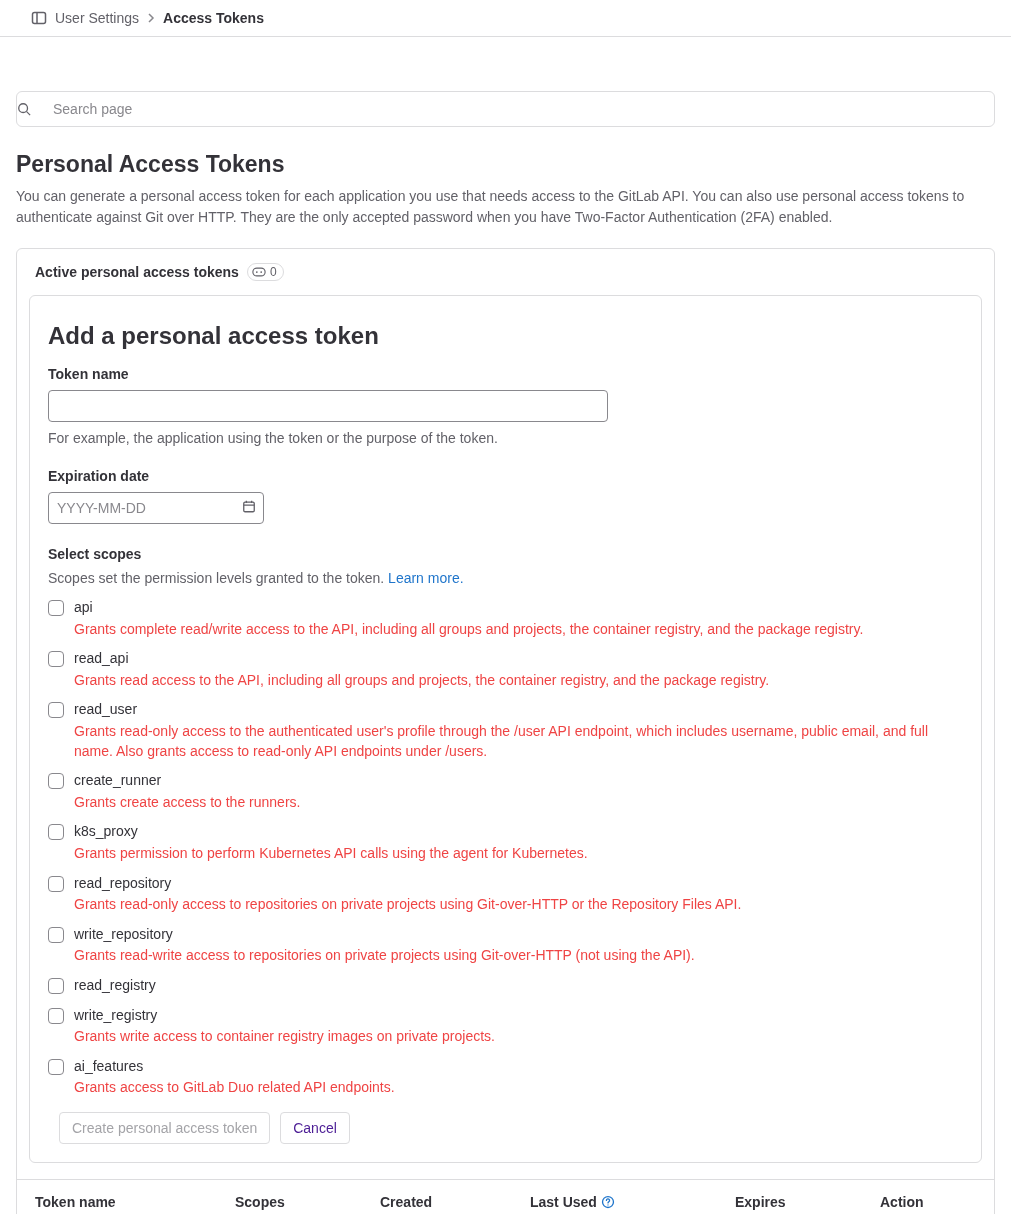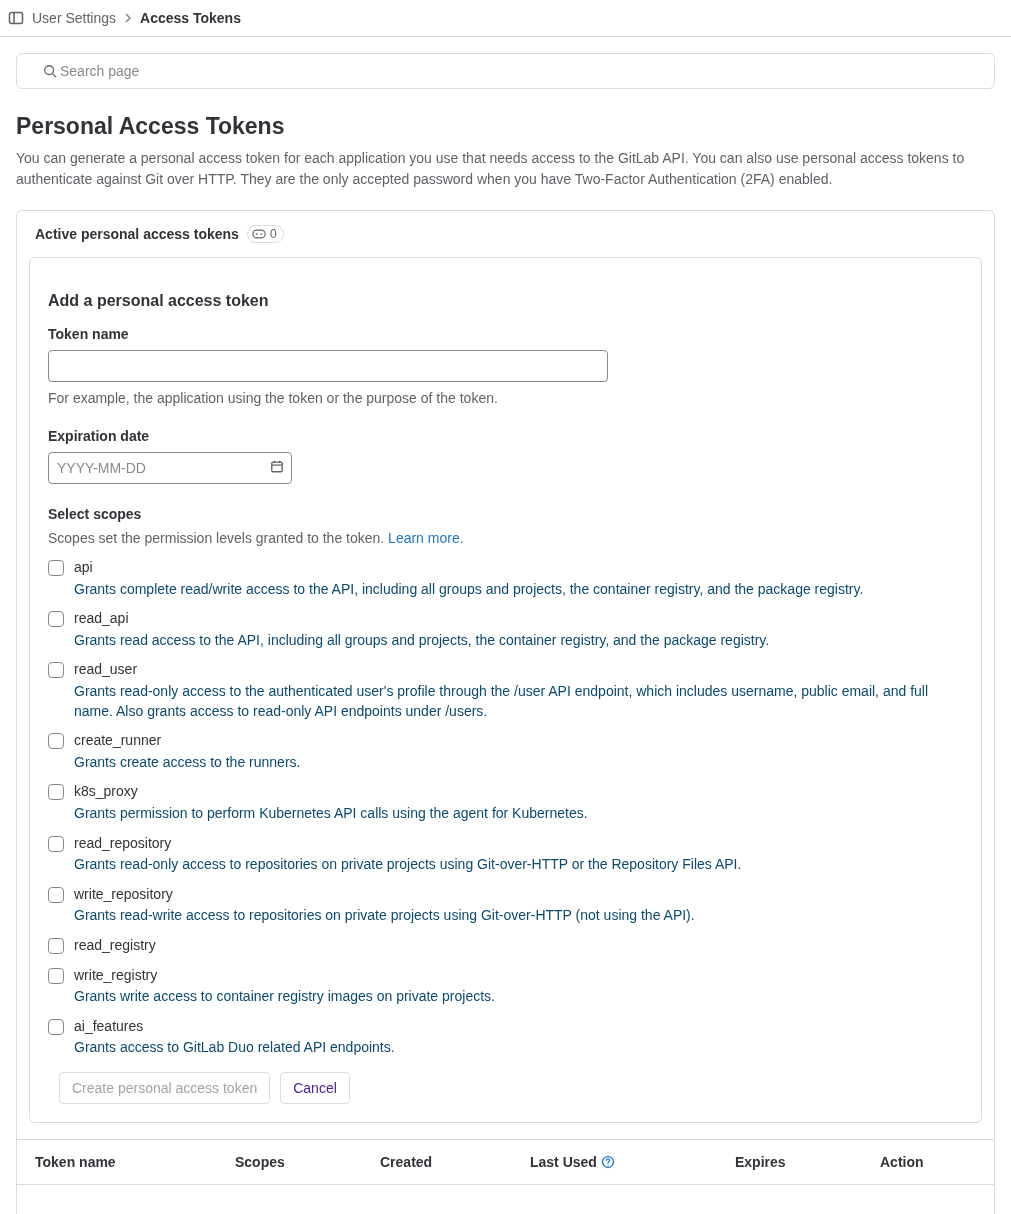--- a/index.html
+++ b/index.html
@@ -7,21 +7,21 @@
     margin: 0;
     font-family: -apple-system, BlinkMacSystemFont, "Segoe UI", Helvetica, Arial, sans-serif;
     font-size: 14px;
     color: #333238;
     background: #fff;
   }
   .topbar {
     display: flex;
     align-items: center;
     gap: 8px;
-    padding: 10px 8px;
+    padding: 10px 31px;
     border-bottom: 1px solid #dcdcde;
   }
   .topbar .panel-icon {
     color: #626168;
     display: inline-flex;
   }
   .breadcrumb {
     display: flex;
     align-items: center;
     gap: 6px;
@@ -30,24 +30,25 @@
   .breadcrumb .crumb-link { color: #626168; cursor: pointer; }
   .breadcrumb .crumb-current { color: #333238; font-weight: 600; }
   .breadcrumb .chev { color: #89888d; display:inline-flex; }
   .content {
     padding: 16px;
     max-width: 1011px;
   }
   .search-wrap {
     display: flex;
     align-items: center;
-    gap: 1px;
+    gap: 20px;
     border: 1px solid #dcdcde;
     border-radius: 6px;
-    padding: 8px 26px;
+    padding: 8px 0;
+    margin-top: 38px;
   }
   .search-wrap .search-icon { color: #626168; display:inline-flex; }
   .search-input {
     border: none;
     outline: none;
     flex: 1;
     font-size: 14px;
     color: #333238;
   }
   .search-input::placeholder { color: #89888d; }
@@ -88,23 +89,23 @@
     line-height: 16px;
   }
   .badge svg { }
   .inner-panel {
     border: 1px solid #dcdcde;
     border-radius: 6px;
     margin: 0 12px 16px 12px;
     padding: 18px;
   }
   .inner-title {
-    font-size: 16px;
+    font-size: 24px;
     font-weight: 700;
-    margin: 16px 0 16px 0;
+    margin: 8px 0 16px 0;
   }
   .form-label {
     display: block;
     font-weight: 600;
     margin-bottom: 8px;
   }
   .text-input {
     width: 560px;
     max-width: 100%;
     border: 1px solid #89888d;
@@ -113,21 +114,21 @@
     font-size: 14px;
     display: block;
   }
   .hint {
     color: #626168;
     margin-top: 8px;
   }
   .section-gap { margin-top: 22px; }
   .date-wrap {
     position: relative;
-    width: 244px;
+    width: 216px;
     max-width: 100%;
   }
   .date-input {
     width: 100%;
     border: 1px solid #89888d;
     border-radius: 4px;
     padding: 7px 30px 7px 8px;
     font-size: 14px;
   }
   .date-input::placeholder { color: #89888d; }
@@ -153,21 +154,21 @@
     height: 16px;
     border: 1px solid #89888d;
     border-radius: 4px;
     margin: 2px 0 0 0;
     cursor: pointer;
     flex-shrink: 0;
     background: #fff;
   }
   .scope-text { flex: 1; }
   .scope-name { color: #333238; font-weight: 400; line-height: 1.4; }
-  .scope-desc { color: #0c4a6e; line-height: 1.4; margin-top: 2px; }
+  .scope-desc { color: #ef4444; line-height: 1.4; margin-top: 2px; }
   .button-row { display: flex; gap: 10px; margin-top: 14px; padding-left: 11px; }
   .btn {
     border: 1px solid #dcdcde;
     background: #fff;
     color: #4c1d95;
     border-radius: 4px;
     padding: 7px 12px;
     font-size: 14px;
     cursor: pointer;
   }

